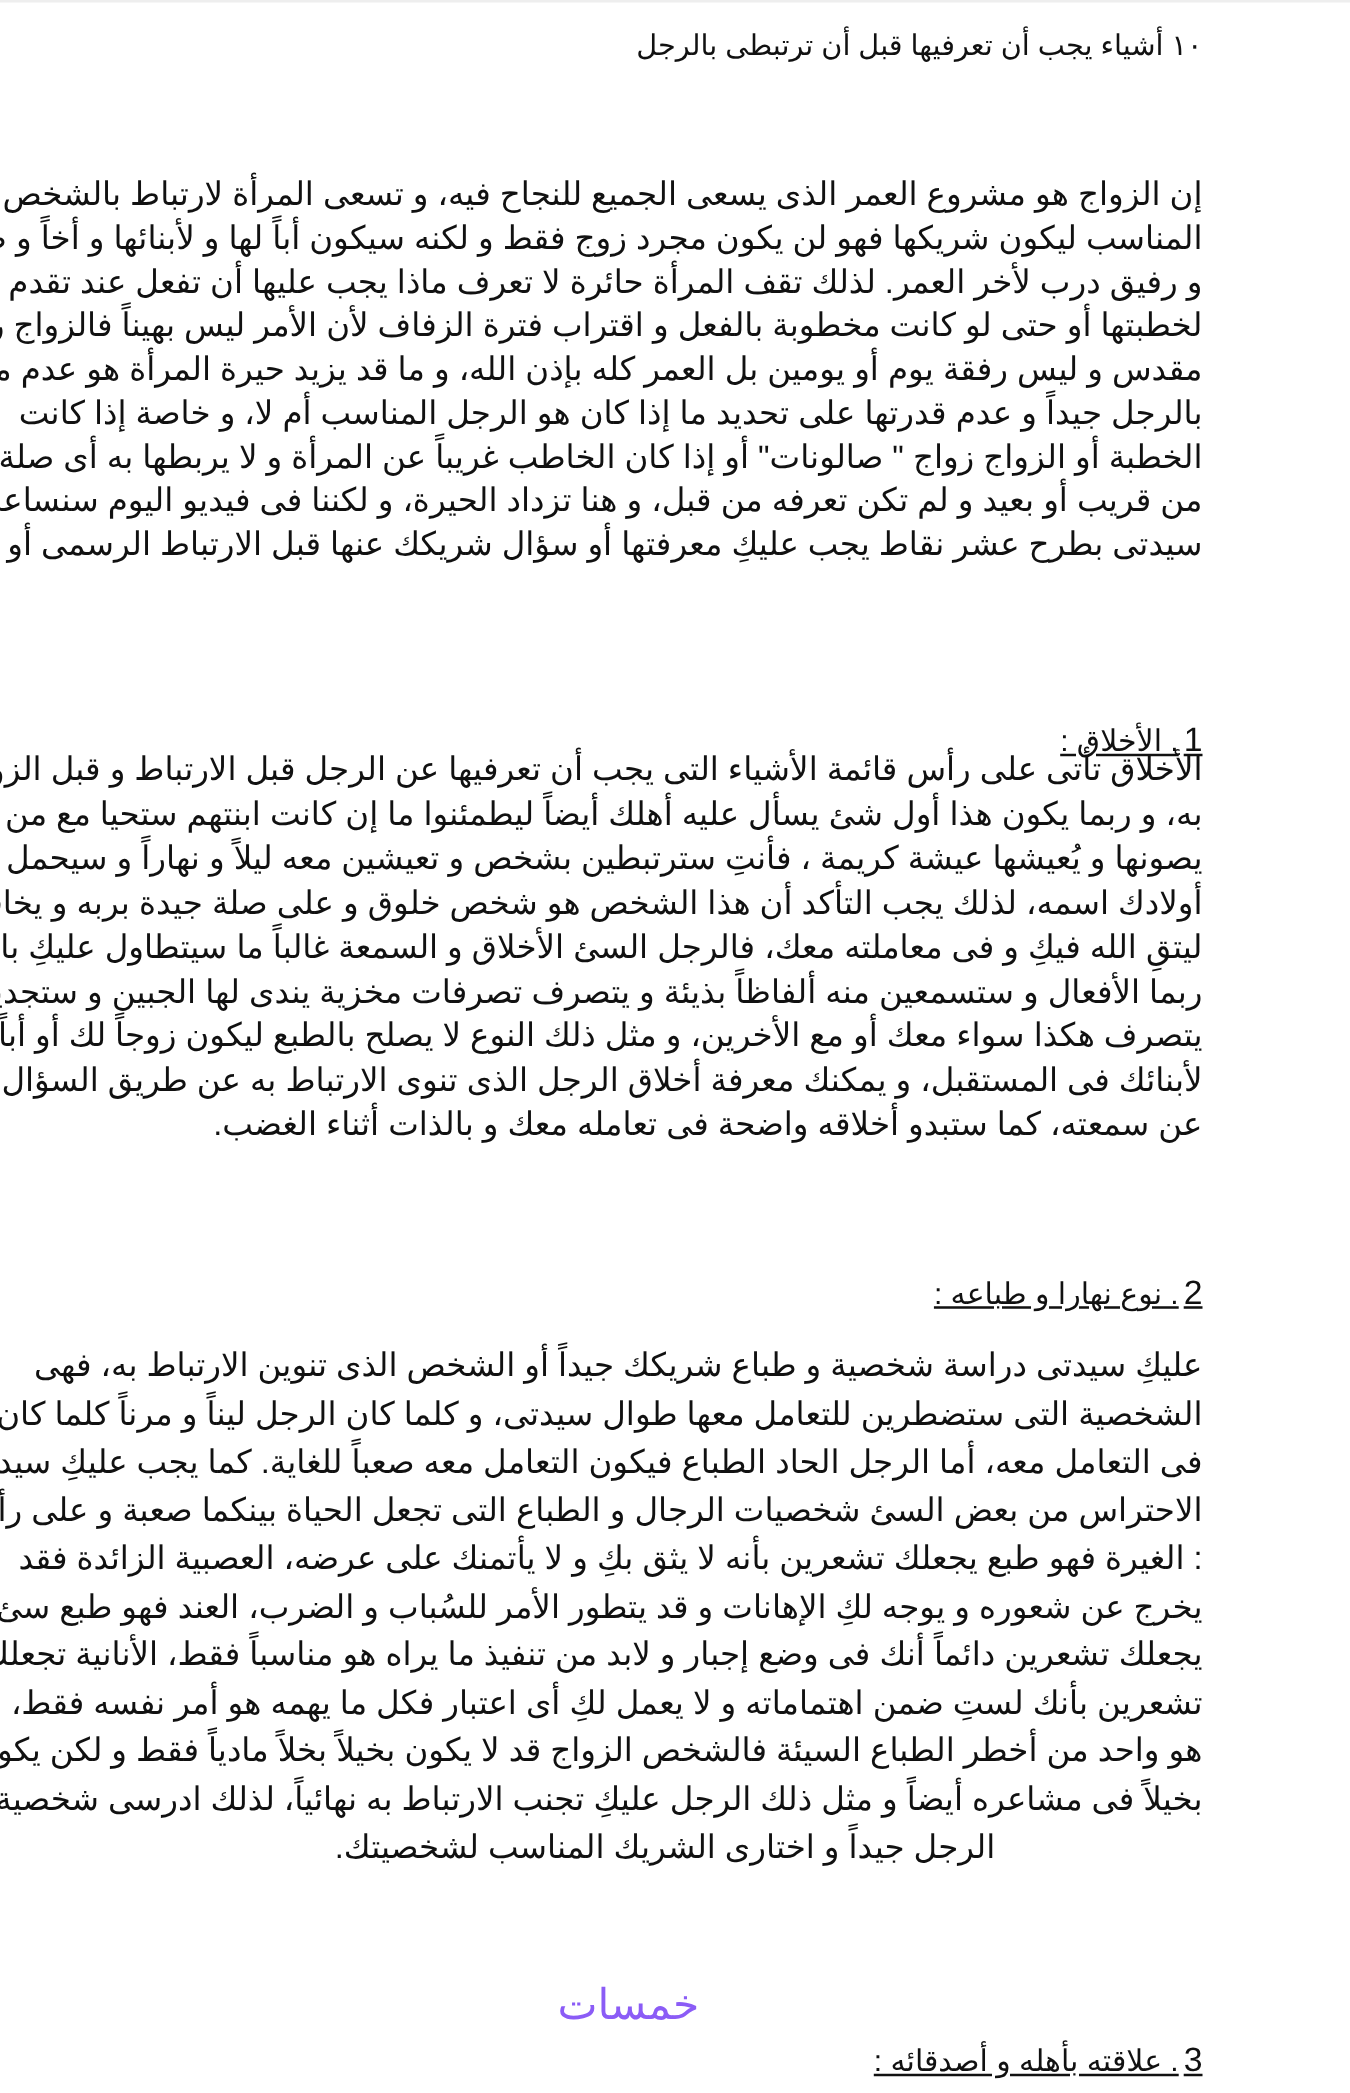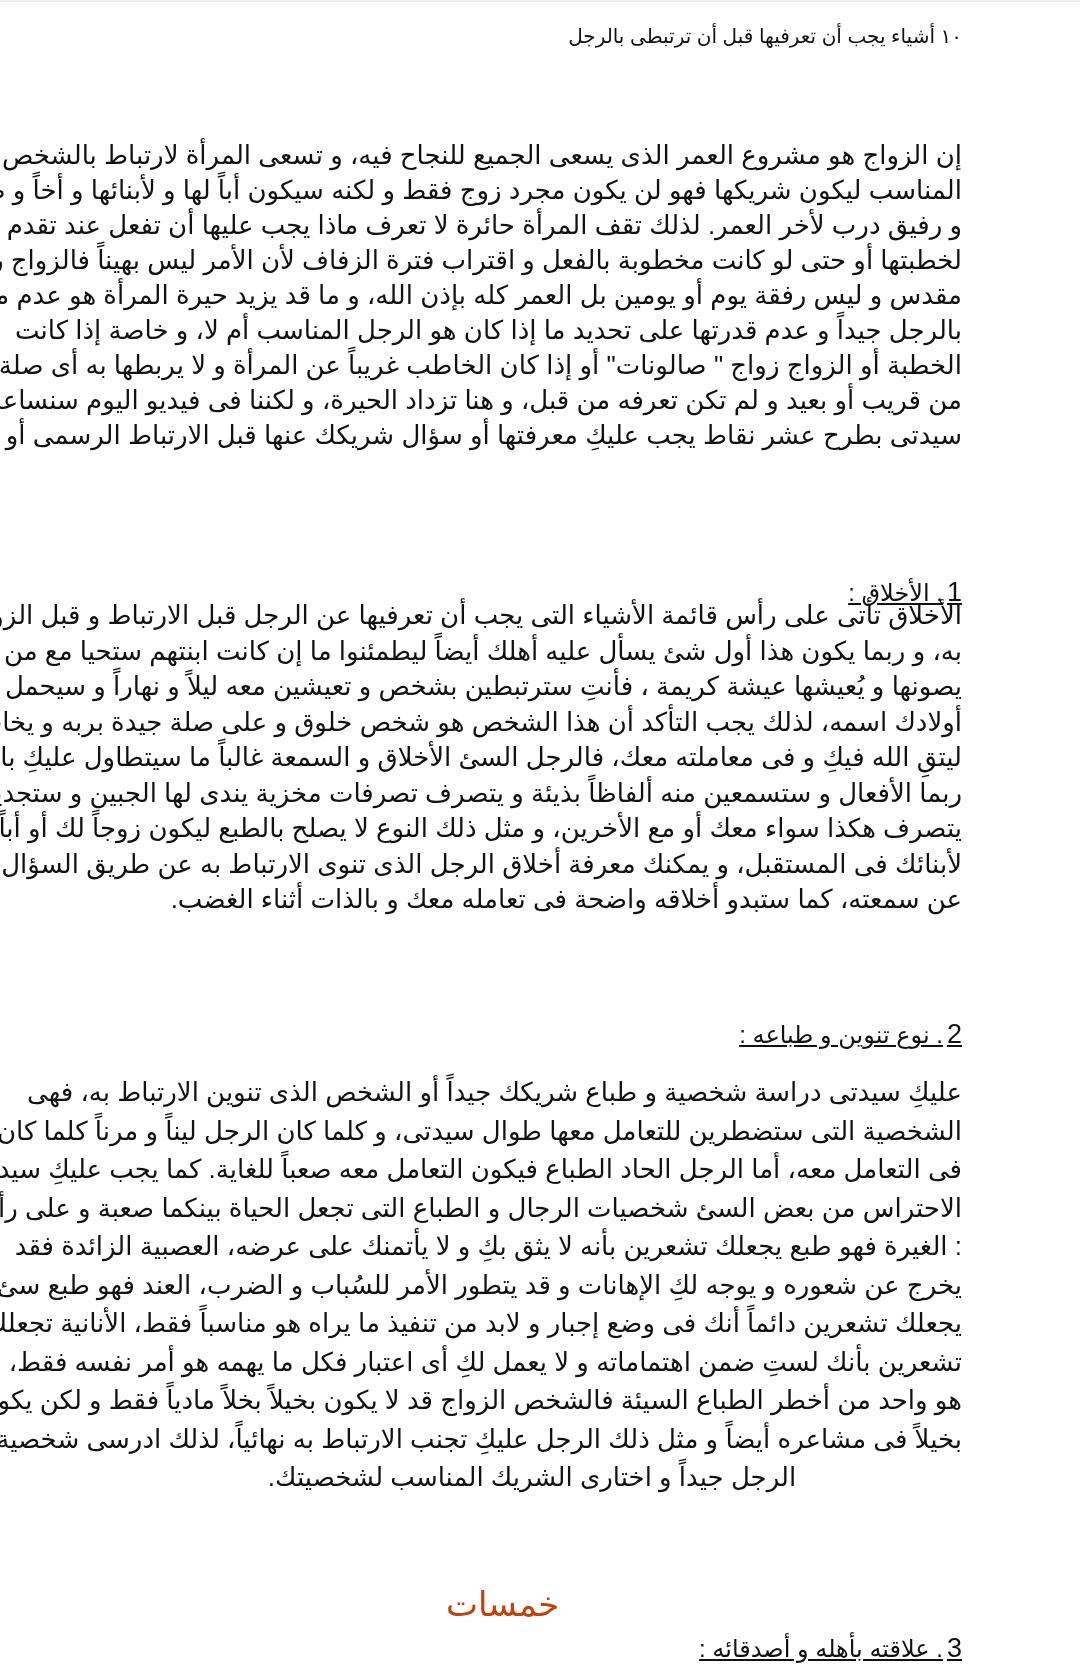--- a/index.html
+++ b/index.html
@@ -27,21 +27,21 @@
       position: absolute;
       left: 0; right: 0; top: 0;
       height: 2px;
       background: #eeeeee;
     }
     .doc-title {
       position: absolute;
       top: 16px;
       right: 118px;
       width: 860px;
-      font-size: 20px;
+      font-size: 23px;
       line-height: 40px;
       text-align: right;
       white-space: nowrap;
     }
     .block {
       position: absolute;
       right: 118px;
       width: 860px;
       font-size: 26px;
       line-height: 35px;
@@ -72,21 +72,21 @@
     .h2 { top: 1016px; }
     .p2 { top: 1073px; text-align: center; }
     .h3 { top: 1630px; }
     .p2 .line { height: 38.5px; line-height: 38.5px; }
     .p1 .line { height: 35.5px; line-height: 35.5px; }
     .watermark {
       position: absolute;
       left: 446px;
       top: 1584px;
       font-size: 34px;
-      color: #c2410c;
+      color: #8b5cf6;
       direction: rtl;
       font-family: "DejaVu Sans", sans-serif;
       letter-spacing: 1px;
     }
   </style>
 </head>
 <body>
 
 <div class="page">
   <div class="top-rule"></div>
@@ -114,21 +114,21 @@
     <span class="line">يصونها و يُعيشها عيشة كريمة ، فأنتِ سترتبطين بشخص و تعيشين معه ليلاً و نهاراً و سيحمل</span>
     <span class="line">أولادك اسمه، لذلك يجب التأكد أن هذا الشخص هو شخص خلوق و على صلة جيدة بربه و يخافه</span>
     <span class="line">ليتقِ الله فيكِ و فى معاملته معك، فالرجل السئ الأخلاق و السمعة غالباً ما سيتطاول عليكِ بالألفاظ و</span>
     <span class="line">ربما الأفعال و ستسمعين منه ألفاظاً بذيئة و يتصرف تصرفات مخزية يندى لها الجبين و ستجدينه</span>
     <span class="line">يتصرف هكذا سواء معك أو مع الأخرين، و مثل ذلك النوع لا يصلح بالطبع ليكون زوجاً لك أو أباً</span>
     <span class="line">لأبنائك فى المستقبل، و يمكنك معرفة أخلاق الرجل الذى تنوى الارتباط به عن طريق السؤال عنه و</span>
     <span class="line">عن سمعته، كما ستبدو أخلاقه واضحة فى تعامله معك و بالذات أثناء الغضب.</span>
   </div>
 
   <div class="sec-heading h2">
-    <span class="num">2</span><span>. نوع تنوين و طباعه :</span>
+    <span class="num">2</span><span>. نوع نهارا و طباعه :</span>
   </div>
   <div class="block p2">
     <span class="line">عليكِ سيدتى دراسة شخصية و طباع شريكك جيداً أو الشخص الذى تنوين الارتباط به، فهى</span>
     <span class="line">الشخصية التى ستضطرين للتعامل معها طوال سيدتى، و كلما كان الرجل ليناً و مرناً كلما كان سهلاً</span>
     <span class="line">فى التعامل معه، أما الرجل الحاد الطباع فيكون التعامل معه صعباً للغاية. كما يجب عليكِ سيدتى</span>
     <span class="line">الاحتراس من بعض السئ شخصيات الرجال و الطباع التى تجعل الحياة بينكما صعبة و على رأسهم</span>
     <span class="line">:  الغيرة فهو طبع يجعلك تشعرين بأنه لا يثق بكِ و لا يأتمنك على عرضه،  العصبية الزائدة فقد</span>
     <span class="line">يخرج عن شعوره و يوجه لكِ الإهانات و قد يتطور الأمر للسُباب و الضرب، العند فهو طبع سئ</span>
     <span class="line">يجعلك تشعرين دائماً أنك فى وضع إجبار و لابد من تنفيذ ما يراه هو مناسباً فقط، الأنانية تجعلك</span>
     <span class="line">تشعرين بأنك لستِ ضمن اهتماماته و لا يعمل لكِ أى اعتبار فكل ما يهمه هو أمر نفسه فقط، البخل و</span>

